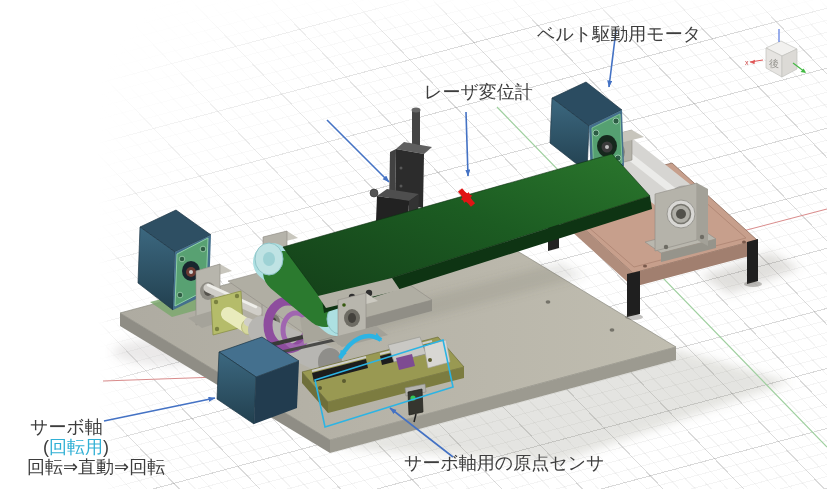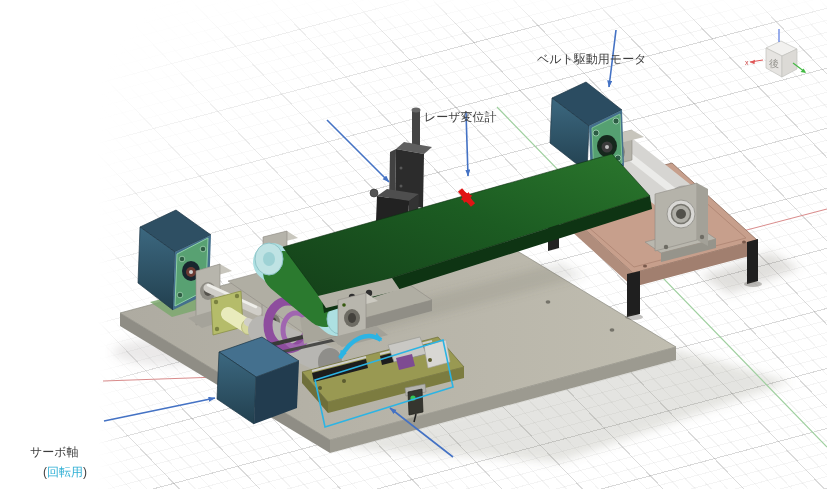--- a/index.html
+++ b/index.html
@@ -11,22 +11,22 @@
       repeating-linear-gradient(46deg,  rgba(120,120,120,.20) 0 1px, transparent 1px 58px),
       repeating-linear-gradient(345deg, rgba(120,120,120,.08) 0 1px, transparent 1px 11.6px),
       repeating-linear-gradient(46deg,  rgba(120,120,120,.08) 0 1px, transparent 1px 11.6px),
       #fff;}
   .gridfade{position:absolute;left:98px;top:0;right:0;bottom:0;pointer-events:none;
     background:
       linear-gradient(90deg,#fff 0,rgba(255,255,255,0) 30px),
       linear-gradient(180deg,rgba(255,255,255,.85) 0,rgba(255,255,255,0) 30px),
       linear-gradient(128deg,#fff 5%,rgba(255,255,255,0) 38%);}
   svg{position:absolute;left:0;top:0;}
-  .lbl{position:absolute;font-size:12px;line-height:1.25;white-space:nowrap;
-       color:var(--label-text,#3d3d3d);margin-top:29px;}
+  .lbl{position:absolute;font-size:18px;line-height:1.25;white-space:nowrap;
+       color:var(--label-text,#3d3d3d);}
   .cyan{color:var(--rotation-use-text,#31b0d5);}
   #bluehead path{fill:var(--leader-arrow,#4472c4);}
   #redheadA path,#redheadB path{fill:var(--meander-arrow-red,#e01515);}
   #cyanheadA path,#cyanheadB path{fill:var(--highlight-cyan,#2cb4e4);}
   .leader{stroke:var(--leader-arrow,#4472c4);stroke-width:1.6;fill:none;}
   .cyanline{stroke:var(--highlight-cyan,#2cb4e4);fill:none;}
 </style>
 </head>
 <body>
 
@@ -321,13 +321,15 @@
       <line x1="793" y1="63" x2="805" y2="72" stroke="#44b944" stroke-width="1.2"></line>
       <path d="M806,73 l-5.5,-1 l3.2,-3.6 z" fill="#44b944"></path>
       <text x="745" y="65" font-size="7" fill="#cc4444">x</text>
     </g>
   </svg>
 
   <div class="lbl" style="left:537px;top:23px">ベルト駆動用モータ</div>
   <div class="lbl" style="left:424px;top:81px">レーザ変位計</div>
   <div class="lbl" style="left:30px;top:416px">サーボ軸</div>
   <div class="lbl" style="left:43px;top:436px"><span>(</span><span class="cyan">回転用</span><span>)</span></div>
+  <div class="lbl" style="left:27px;top:456px">回転⇒直動⇒回転</div>
+  <div class="lbl" style="left:404px;top:452px">サーボ軸用の原点センサ</div>
 </div>
 
 </body></html>

